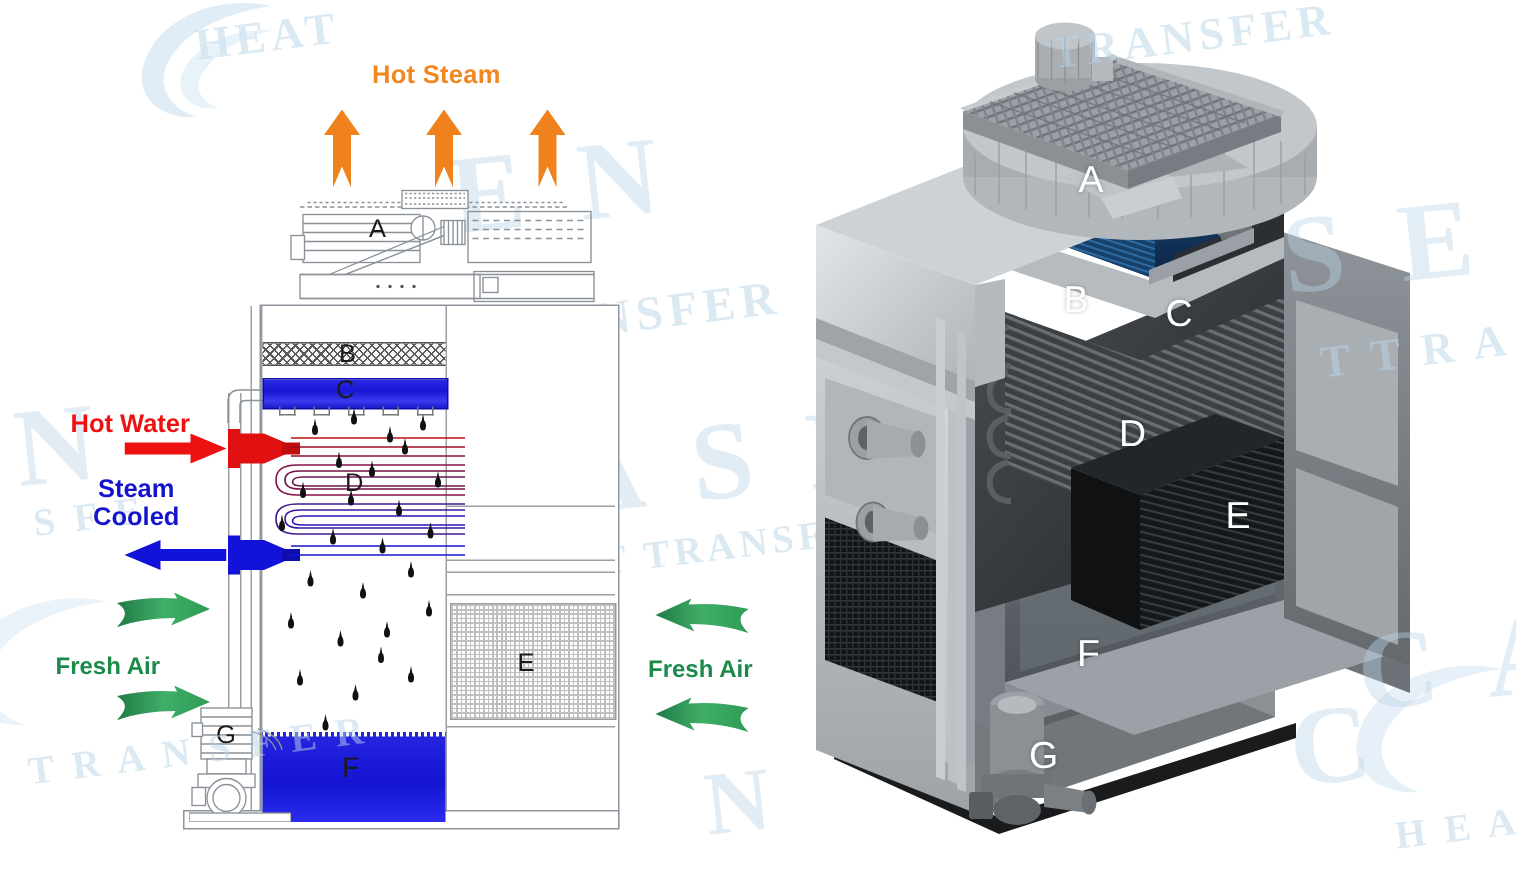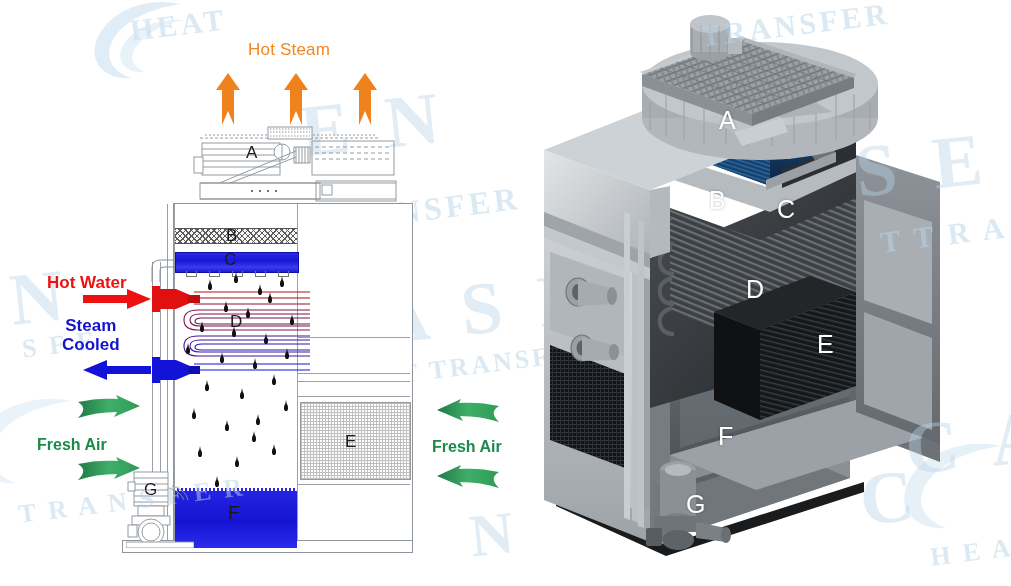--- a/index.html
+++ b/index.html
@@ -13,21 +13,21 @@
       user-select:none;pointer-events:none;white-space:nowrap;}
   .wm-serif{font-family:"Liberation Serif","DejaVu Serif",serif;letter-spacing:.12em;}
 
   
   .wm-logo{position:absolute;pointer-events:none;opacity:.5;}
   .wm-logo svg{display:block;}
 
   
   #left{position:absolute;left:0;top:0;width:520px;height:586px;}
 
-  .steam-title{position:absolute;left:248px;top:40px;color:#f4861f;font-size:17px;font-weight:400;letter-spacing:.2px;}
+  .steam-title{position:absolute;left:248px;top:40px;color:#f4861f;font-size:17px;font-weight:700;letter-spacing:.2px;}
   .up-arrow{position:absolute;width:26px;height:52px;}
   .fresh-title{position:absolute;color:#1b8a4b;font-size:16px;font-weight:700;}
   .hotw-title{position:absolute;left:47px;top:273px;color:#ef1111;font-size:17px;font-weight:700;}
   .coolw-title{position:absolute;left:62px;top:316px;color:#1414cf;font-size:17px;font-weight:700;line-height:19px;text-align:center;}
 
   .lbl{position:absolute;font-size:17px;color:#1a1a1a;font-weight:400;font-family:"Liberation Sans",sans-serif;}
   .lbl-w{position:absolute;font-size:25px;color:#ffffff;font-weight:400;font-family:"Liberation Sans",sans-serif;
          text-shadow:0 0 3px rgba(0,0,0,.28);}
 
   

